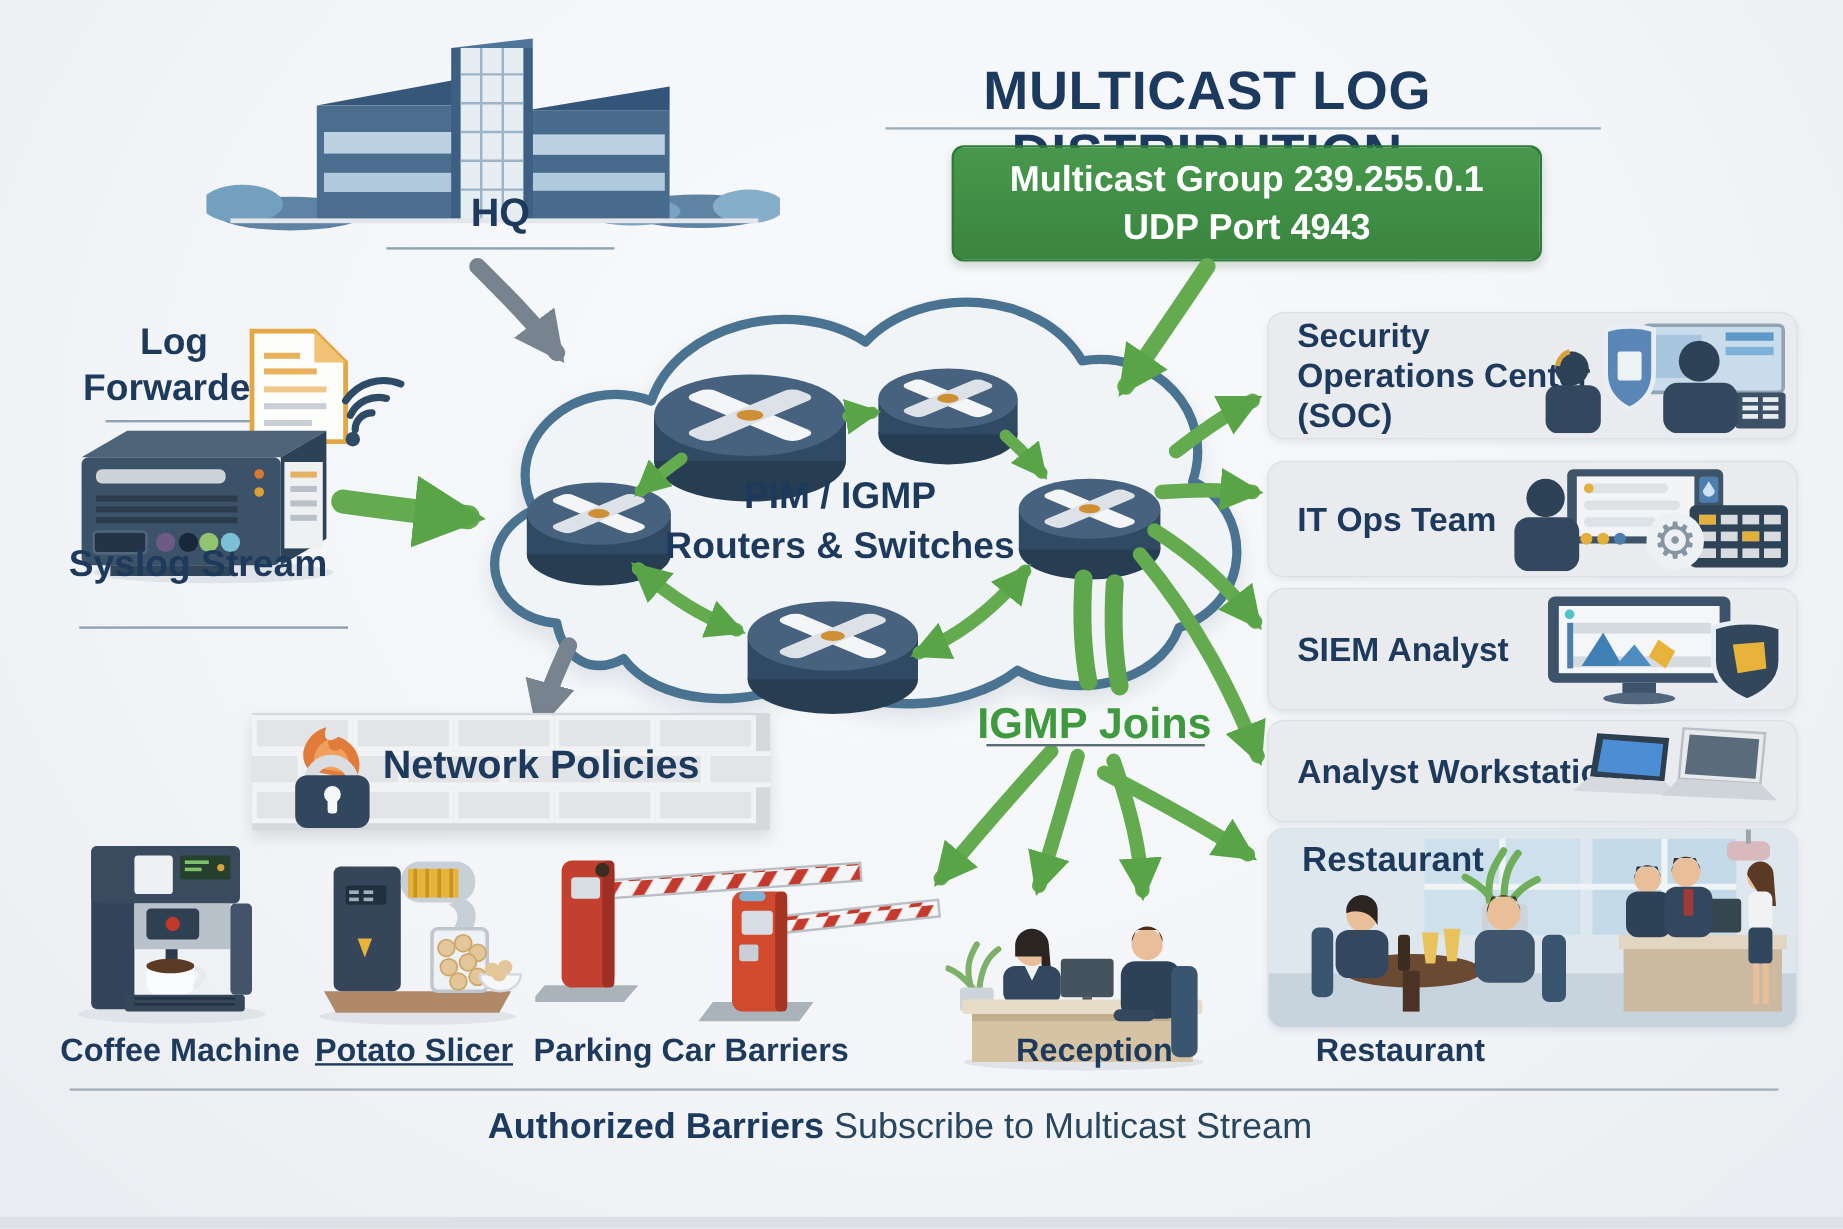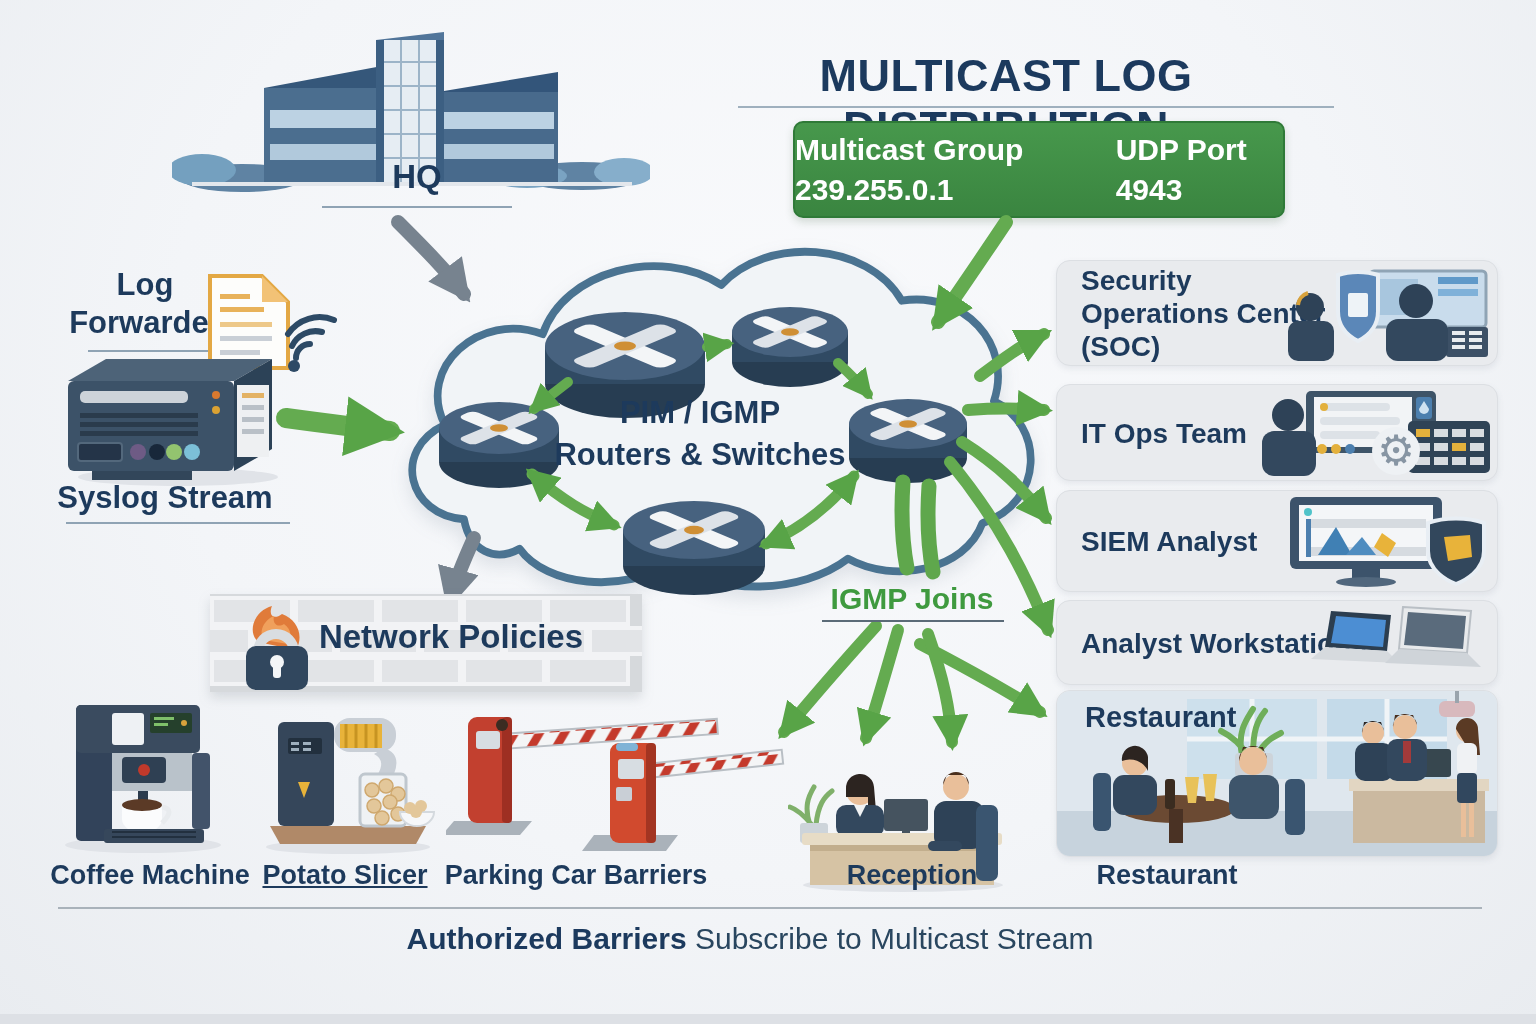--- a/index.html
+++ b/index.html
@@ -10,31 +10,31 @@
   }
   .abs{position:absolute;}
   .lbl{font-weight:bold;color:#1d3a5c;white-space:nowrap;}
   .underline{position:absolute;height:0;border-top:2px solid #8fa3b4;}
   
   #title{left:676px;top:50px;width:660px;text-align:center;font-size:45px;font-weight:800;letter-spacing:.5px;color:#1c3a5e;}
   #title-rule{left:738px;top:106px;width:596px;border-top:2px solid #9fb0be;}
   
   #badge{left:793px;top:121px;width:488px;height:93px;background:linear-gradient(180deg,#47984c,#3a8540);
     border:2px solid #2f7a38;border-radius:10px;box-shadow:0 4px 8px rgba(40,80,40,.18);
-    display:flex;justify-content:center;align-items:center;color:#fff;font-weight:bold;}
+    display:flex;flex-direction:column;justify-content:center;align-items:center;color:#fff;font-weight:bold;}
   #badge div{font-size:30px;line-height:40px;}
   
   #hq-label{left:322px;top:158px;width:190px;text-align:center;font-size:33px;}
   #hq-rule{left:322px;top:206px;width:190px;}
   #logf-label{left:40px;top:266px;width:210px;text-align:center;font-size:31px;line-height:38px;white-space:normal;}
   #logf-rule{left:88px;top:350px;width:148px;}
-  #syslog-label{left:40px;top:480px;width:250px;text-align:center;font-size:31px;}
+  #syslog-label{left:40px;top:452px;width:250px;text-align:center;font-size:31px;}
   #syslog-rule{left:66px;top:522px;width:224px;}
   #cloud-label{left:520px;top:392px;width:360px;text-align:center;font-size:31px;line-height:42px;white-space:normal;}
-  #igmp-label{left:812px;top:582px;width:200px;text-align:center;font-size:30px;color:#3f9a3f;}
+  #igmp-label{left:812px;top:582px;width:200px;text-align:center;font-size:36px;color:#3f9a3f;}
   #igmp-rule{left:822px;top:620px;width:182px;border-top-color:#5b6b78;}
   #np-wall{left:210px;top:594px;}
   #np-label{left:318px;top:618px;width:266px;text-align:center;font-size:33px;white-space:normal;}
   
   .cbox{left:1056px;width:440px;background:#e9ebee;border:1px solid #dcdfe3;border-radius:14px;
         box-shadow:0 3px 6px rgba(90,100,115,.10);overflow:hidden;}
   .cbox .clabel{position:absolute;left:24px;top:50%;transform:translateY(-50%);
         font-size:28px;font-weight:bold;color:#1d3a5c;line-height:33px;}
   #cbox-0{top:260px;height:104px;} #cbox-0 .clabel{width:250px;white-space:normal;}
   #cbox-1{top:384px;height:95px;}

